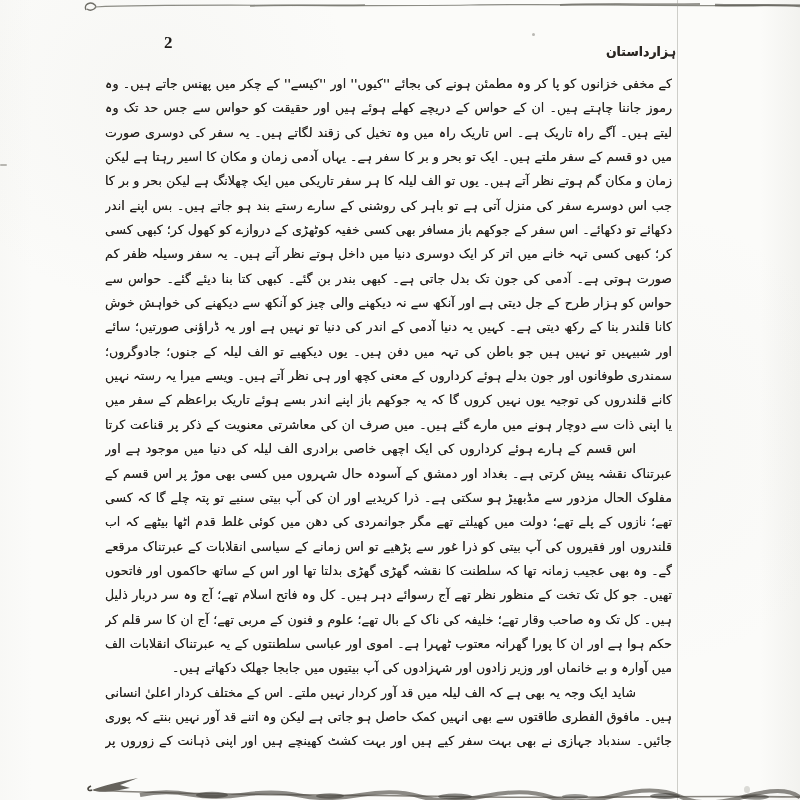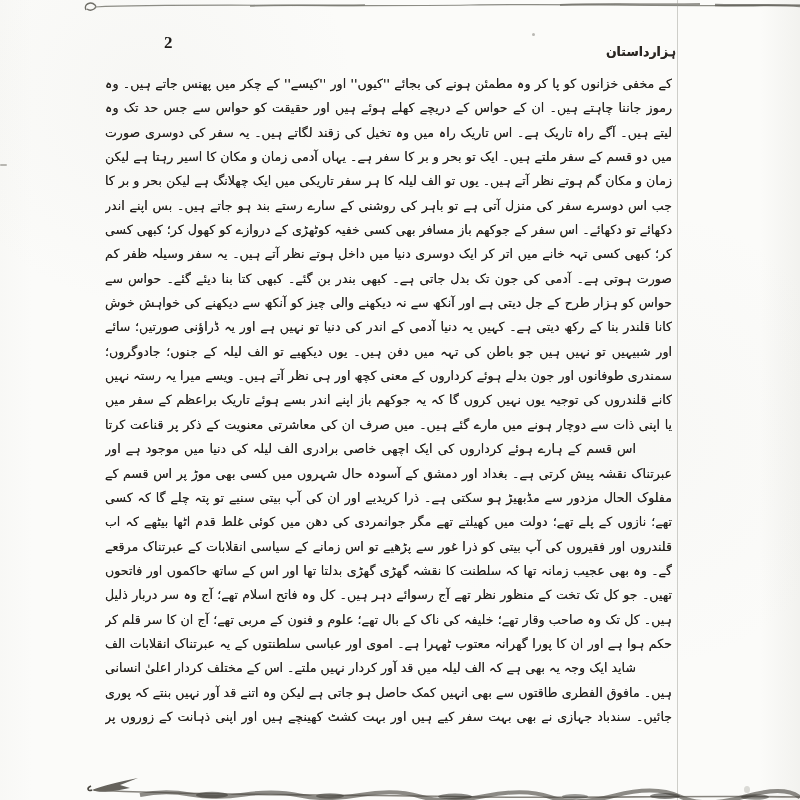--- a/index.html
+++ b/index.html
@@ -106,20 +106,21 @@
     <div class="line short">یا اپنی ذات سے دوچار ہونے میں مارے گئے ہیں۔ میں صرف ان کی معاشرتی معنویت کے ذکر پر قناعت کرتا ہوں۔</div>
     <div class="line indent">اس قسم کے ہارے ہوئے کرداروں کی ایک اچھی خاصی برادری الف لیلہ کی دنیا میں موجود ہے اور زندگی کا ایک</div>
     <div class="line">عبرتناک نقشہ پیش کرتی ہے۔ بغداد اور دمشق کے آسودہ حال شہروں میں کسی بھی موڑ پر اس قسم کے کسی کانے قلندر سے کسی</div>
     <div class="line">مفلوک الحال مزدور سے مڈبھیڑ ہو سکتی ہے۔ ذرا کریدیے اور ان کی آپ بیتی سنیے تو پتہ چلے گا کہ کسی زمانے میں بہت خوب رو</div>
     <div class="line">تھے؛ نازوں کے پلے تھے؛ دولت میں کھیلتے تھے مگر جوانمردی کی دھن میں کوئی غلط قدم اٹھا بیٹھے کہ اب فقیر بنے بیٹھے ہیں۔ ان</div>
     <div class="line">قلندروں اور فقیروں کی آپ بیتی کو ذرا غور سے پڑھیے تو اس زمانے کے سیاسی انقلابات کے عبرتناک مرقعے بھی نظر آئیں</div>
     <div class="line">گے۔ وہ بھی عجیب زمانہ تھا کہ سلطنت کا نقشہ گھڑی گھڑی بدلتا تھا اور اس کے ساتھ حاکموں اور فاتحوں کی تقدیریں بدلتی</div>
     <div class="line">تھیں۔ جو کل تک تخت کے منظور نظر تھے آج رسوائے دہر ہیں۔ کل وہ فاتح اسلام تھے؛ آج وہ سر دربار ذلیل کیے جا رہے</div>
     <div class="line">ہیں۔ کل تک وہ صاحب وقار تھے؛ خلیفہ کی ناک کے بال تھے؛ علوم و فنون کے مربی تھے؛ آج ان کا سر قلم کر کے پیش کرنے کا</div>
     <div class="line">حکم ہوا ہے اور ان کا پورا گھرانہ معتوب ٹھہرا ہے۔ اموی اور عباسی سلطنتوں کے یہ عبرتناک انقلابات الف لیلہ کی کہانیوں</div>
+    <div class="line short">میں آوارہ و بے خانماں اور وزیر زادوں اور شہزادوں کی آپ بیتیوں میں جابجا جھلک دکھاتے ہیں۔</div>
     <div class="line indent">شاید ایک وجہ یہ بھی ہے کہ الف لیلہ میں قد آور کردار نہیں ملتے۔ اس کے مختلف کردار اعلیٰ انسانی صفات رکھتے</div>
     <div class="line">ہیں۔ مافوق الفطری طاقتوں سے بھی انہیں کمک حاصل ہو جاتی ہے لیکن وہ اتنے قد آور نہیں بنتے کہ پوری الف لیلہ پر چھا</div>
     <div class="line">جائیں۔ سندباد جہازی نے بھی بہت سفر کیے ہیں اور بہت کشٹ کھینچے ہیں اور اپنی ذہانت کے زوروں پر خطروں سے نجات</div>
   </div>
 
   <svg id="bottom-edge" style="left:0;top:768px;" width="800" height="32" viewBox="0 0 800 32">
 
     <path d="M 138 10 C 118 14, 102 18, 92 22 C 98 25, 112 24, 130 20 L 120 17 Z" fill="#4a4741" opacity=".85"></path>
     <path d="M 92 22 C 88 24, 86 20, 91 18" fill="none" stroke="#4a4741" stroke-width="1.6"></path>
 

